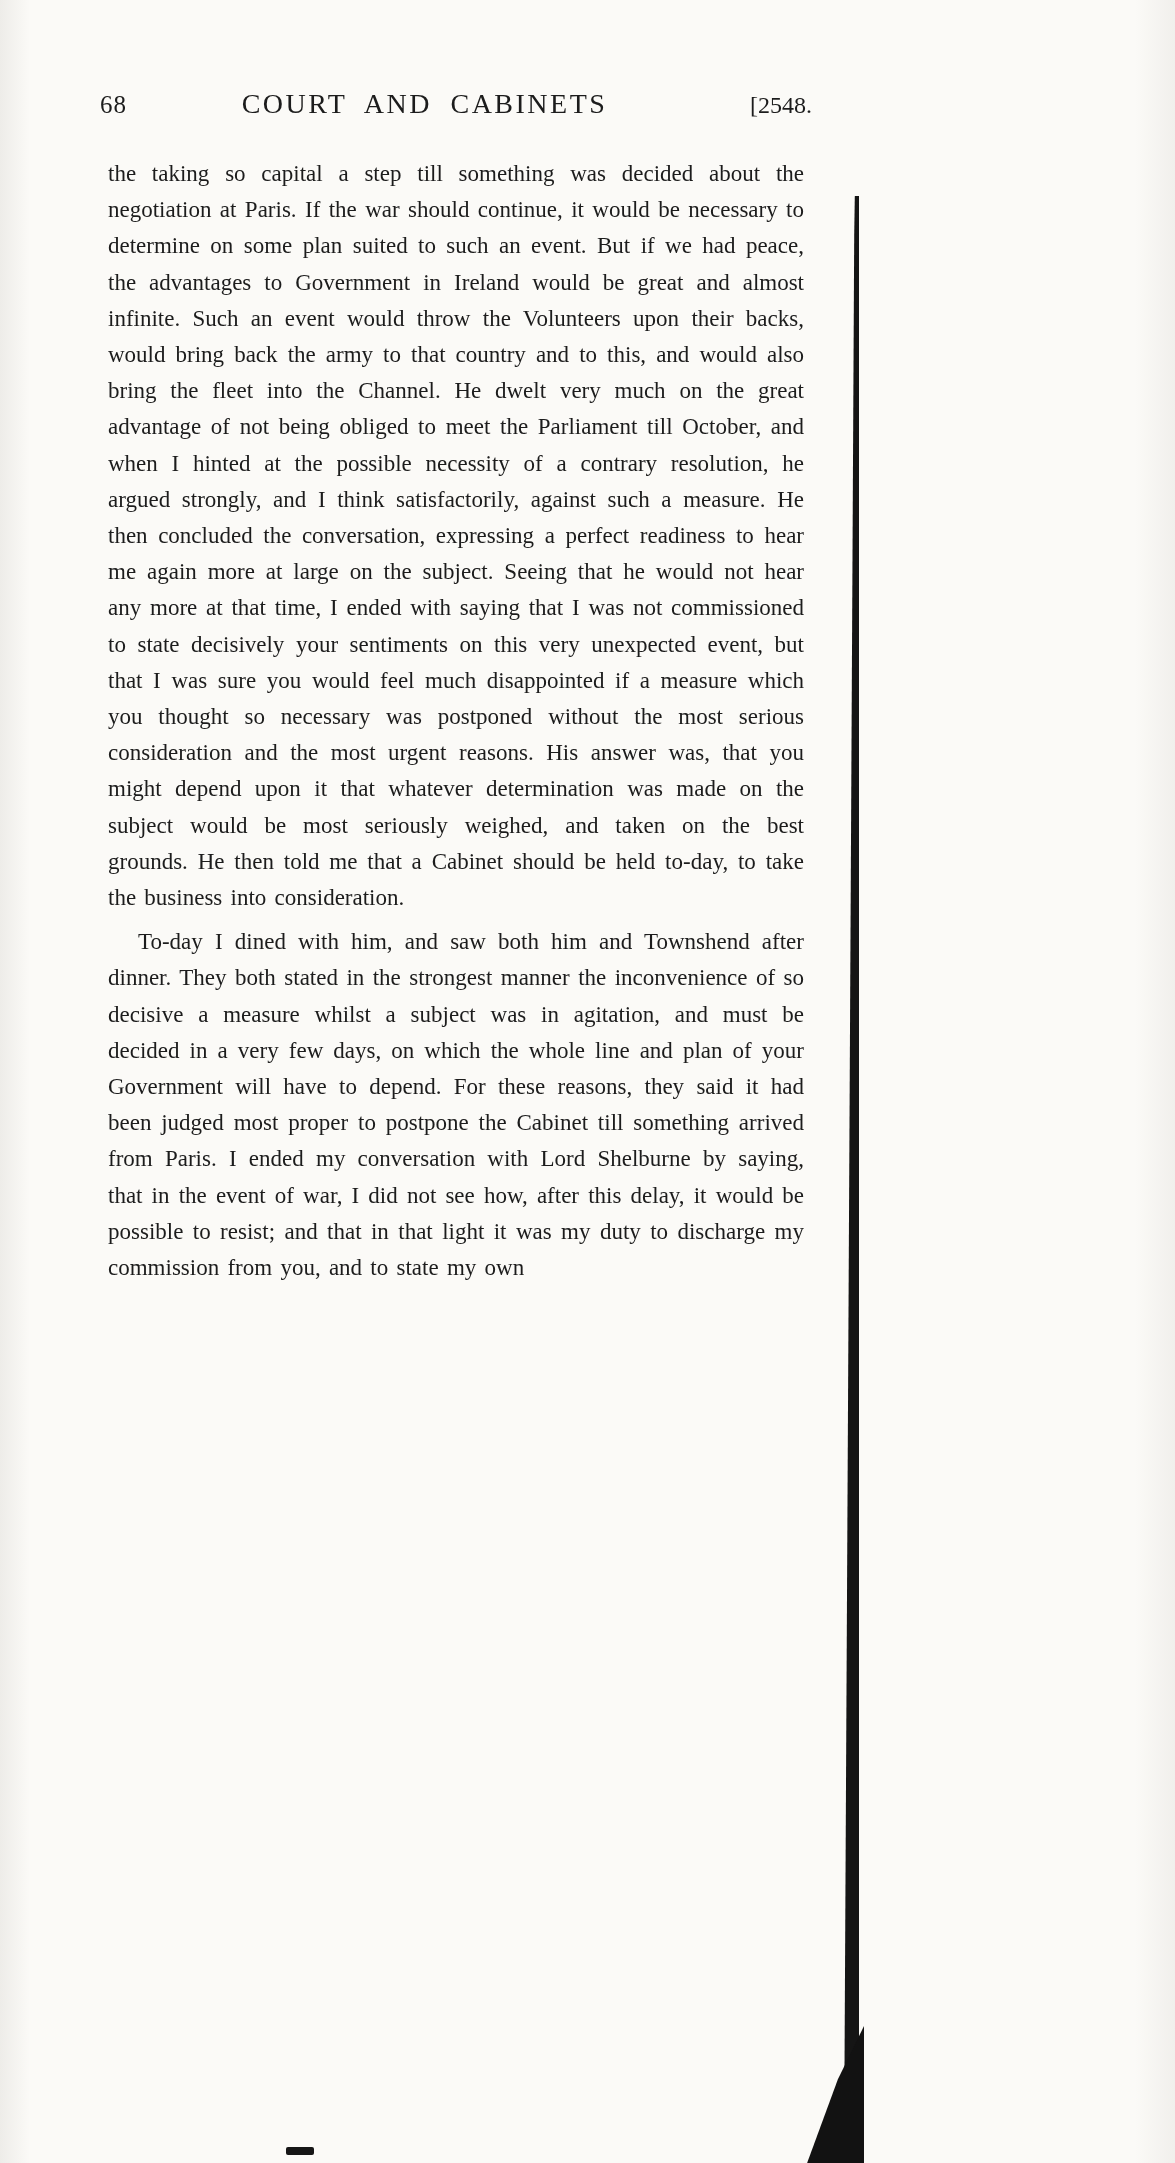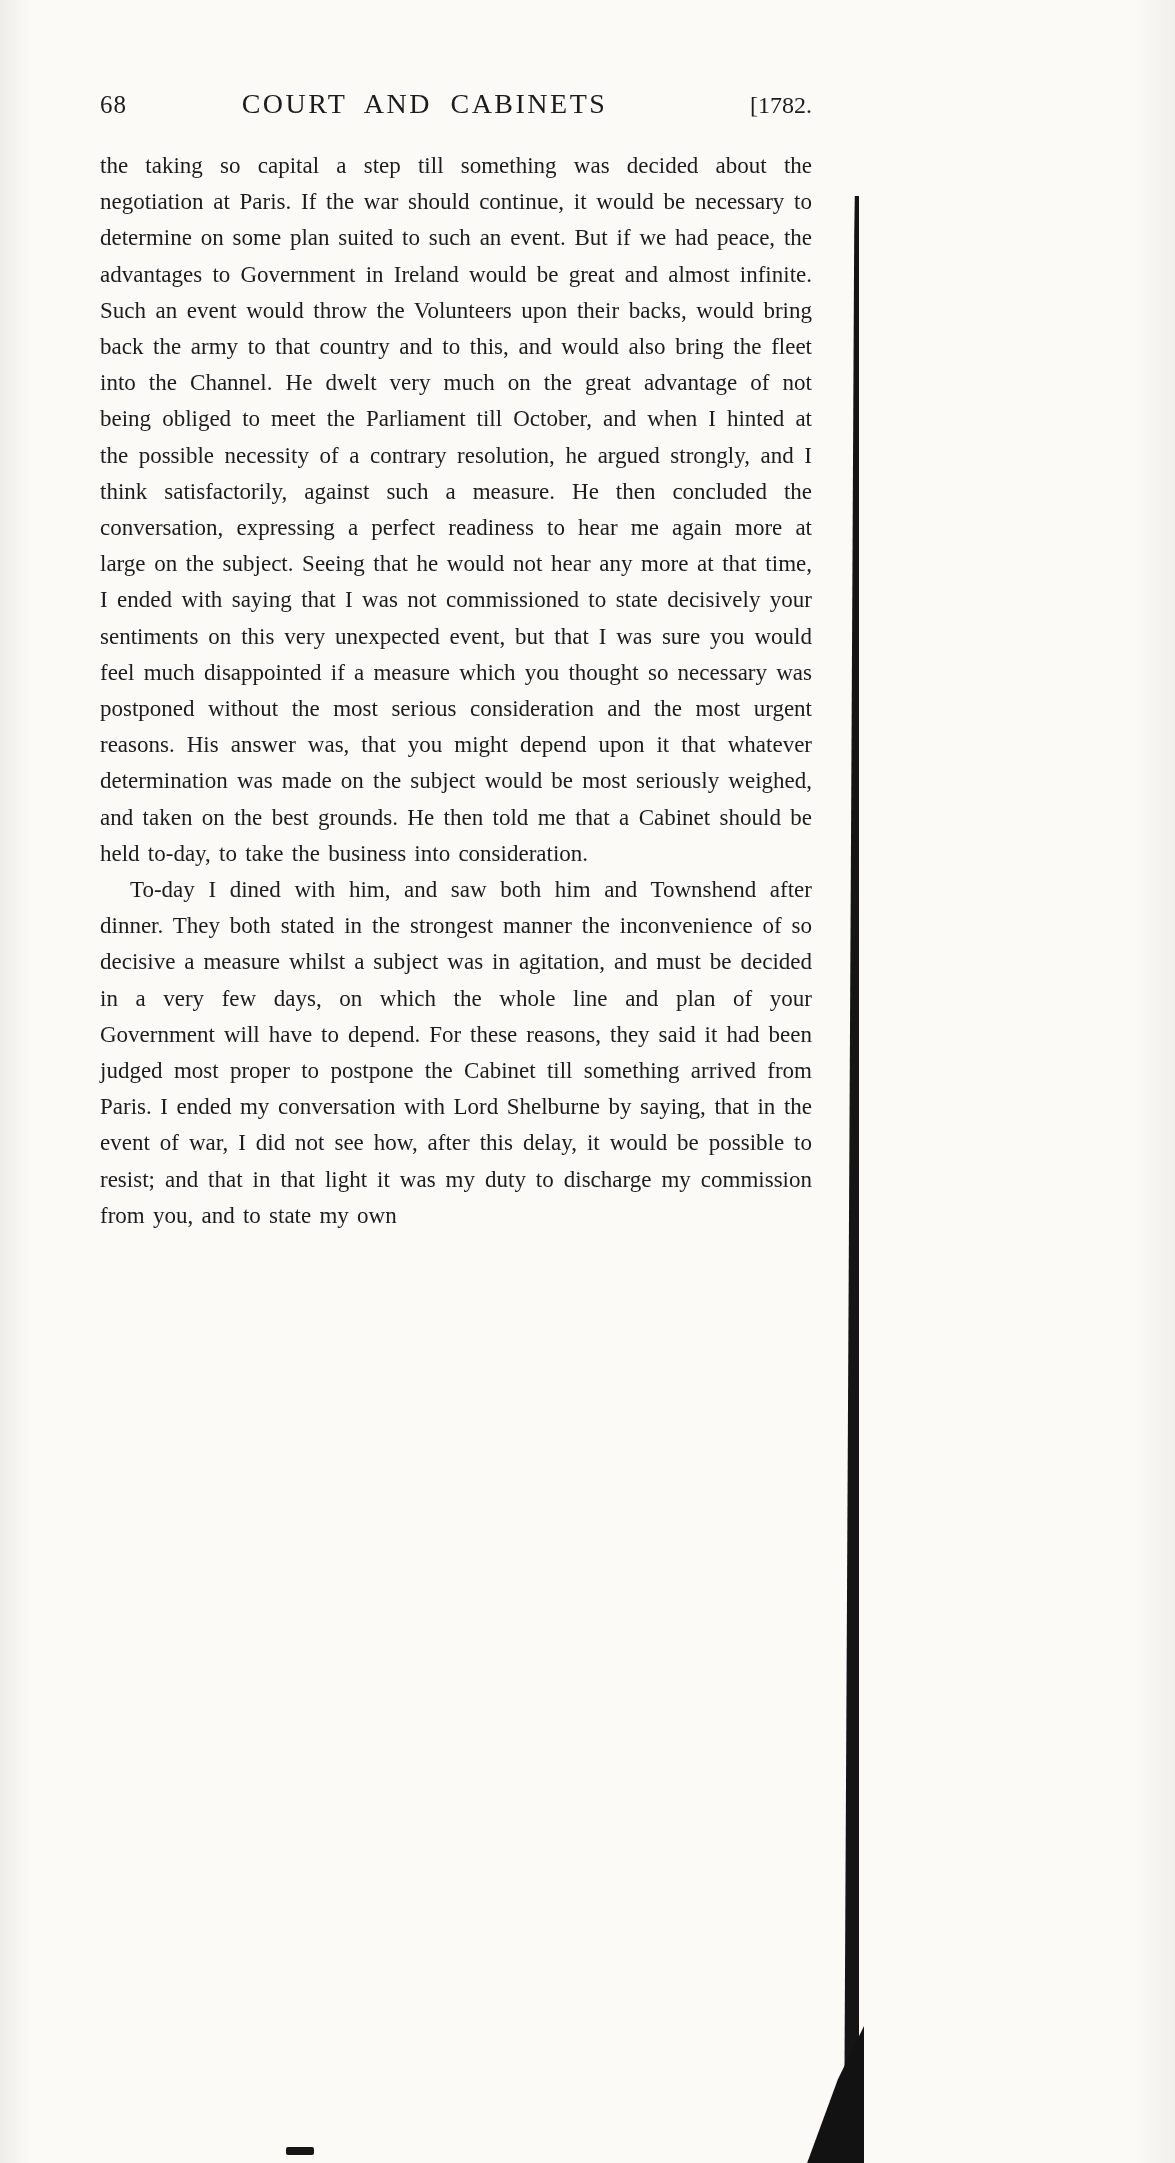--- a/index.html
+++ b/index.html
@@ -54,21 +54,21 @@
     position: absolute;
     top: 148px;
     left: 100px;
     width: 712px;
     font-size: 23px;
     line-height: 36.2px;
     text-align: justify;
     word-spacing: 2.5px;
   }
   .text-block p {
-    margin: 0;
+    margin: 8px;
   }
   .text-block p.indent {
     text-indent: 30px;
     font-family: Liberation Serif, serif;
   }
 
   
   .gutter-line {
     position: absolute;
     top: 196px;
@@ -99,21 +99,21 @@
   }
 </style>
 </head>
 <body>
 
 <div class="scan">
 
   <div class="page-header">
     <span class="page-number">68</span>
     <span class="running-title">COURT AND CABINETS</span>
-    <span class="date-marker">[1782.</span>
+    <span class="date-marker">[2548.</span>
   </div>
 
   <div class="text-block">
     <p>the taking so capital a step till something was decided about the negotiation at Paris.  If the war should continue, it would be necessary to determine on some plan suited to such an event.  But if we had peace, the advantages to Government in Ireland would be great and almost infinite.  Such an event would throw the Volunteers upon their backs, would bring back the army to that country and to this, and would also bring the fleet into the Channel.  He dwelt very much on the great advantage of not being obliged to meet the Parliament till October, and when I hinted at the possible necessity of a contrary resolution, he argued strongly, and I think satisfactorily, against such a measure.  He then concluded the conversation, expressing a perfect readiness to hear me again more at large on the subject.  Seeing that he would not hear any more at that time, I ended with saying that I was not commissioned to state decisively your sentiments on this very unexpected event, but that I was sure you would feel much disappointed if a measure which you thought so necessary was postponed without the most serious consideration and the most urgent reasons.  His answer was, that you might depend upon it that whatever determination was made on the subject would be most seriously weighed, and taken on the best grounds.  He then told me that a Cabinet should be held to-day, to take the business into consideration.</p>
     <p class="indent">To-day I dined with him, and saw both him and Townshend after dinner.  They both stated in the strongest manner the inconvenience of so decisive a measure whilst a subject was in agitation, and must be decided in a very few days, on which the whole line and plan of your Government will have to depend.  For these reasons, they said it had been judged most proper to postpone the Cabinet till something arrived from Paris.  I ended my conversation with Lord Shelburne by saying, that in the event of war, I did not see how, after this delay, it would be possible to resist; and that in that light it was my duty to discharge my commission from you, and to state my own</p>
   </div>
 
   <div class="gutter-line"></div>
   <div class="corner-blob"></div>
   <div class="bottom-mark"></div>

